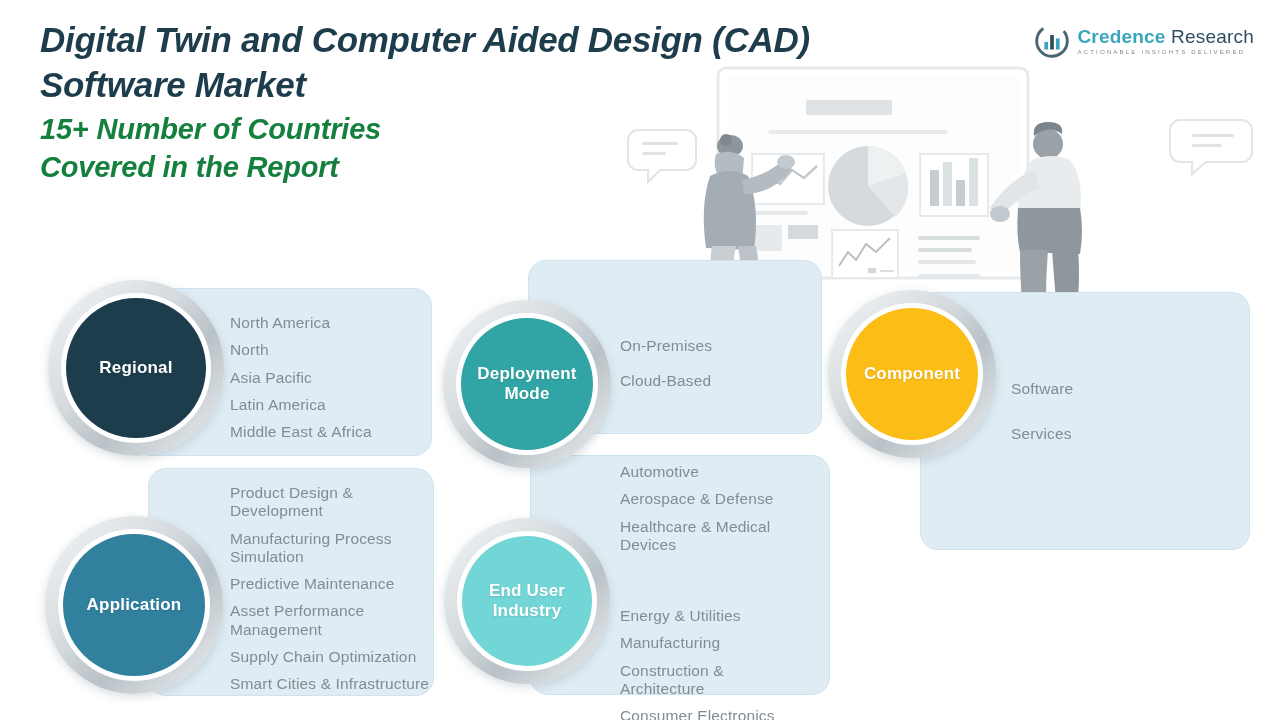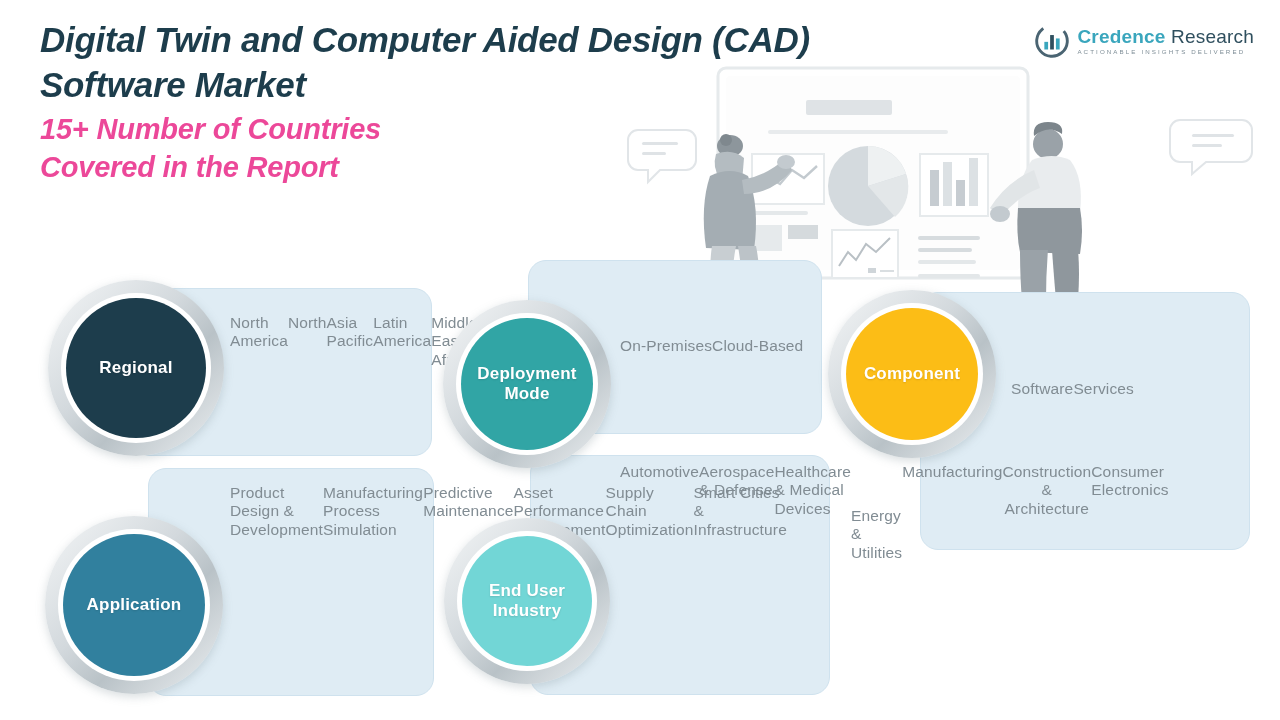--- a/index.html
+++ b/index.html
@@ -34,21 +34,21 @@
     font-style: italic;
     line-height: 1.28;
     color: #1d3d4c;
     letter-spacing: -0.3px;
   }
   .title-sub {
     font-size: 29px;
     font-weight: 700;
     font-style: italic;
     line-height: 1.32;
-    color: #ec4899;
+    color: #15803d;
     letter-spacing: -0.2px;
     margin-top: 2px;
   }
 
   
   .logo {
     position: absolute;
     right: 26px;
     top: 24px;
     display: flex;
@@ -89,21 +89,21 @@
     position: absolute;
     background: #dfecf4;
     border: 1px solid #cfe2ee;
     border-radius: 18px;
     z-index: 10;
   }
   .panel-list {
     position: absolute;
     z-index: 25;
     display: flex;
-    flex-direction: row;
+    flex-direction: column;
   }
   .panel-list .item {
     color: #818c93;
     font-size: 15.5px;
     line-height: 1.18;
     letter-spacing: 0.15px;
     margin-bottom: 9px;
   }
   .panel-list.wide .item { width: 200px; }
 
@@ -285,21 +285,21 @@
     <div class="item" style="width:222px;">Supply Chain Optimization</div>
     <div class="item" style="width:222px;">Smart Cities &amp; Infrastructure</div>
   </div>
 
   <div class="panel-list wide" style="left:620px; top:463px; width:200px;">
     <div class="item" style="width:190px;">Automotive</div>
     <div class="item" style="width:190px;">Aerospace &amp; Defense</div>
     <div class="item" style="width:180px;">Healthcare &amp; Medical Devices</div>
     <div class="item" style="width:190px;margin-top:44px;">Energy &amp; Utilities</div>
     <div class="item" style="width:190px;">Manufacturing</div>
-    <div class="item" style="width:120px;text-align:center;">Construction &amp; Architecture</div>
+    <div class="item" style="width:120px;">Construction &amp; Architecture</div>
     <div class="item" style="width:190px;">Consumer Electronics</div>
   </div>
 
   <div class="bubble" style="left:48px; top:280px; width:176px; height:176px;">
     <span class="ring"></span>
     <span class="disc"></span>
     <span class="core" style="background:#1d3d4c;"></span>
     <span class="label">Regional</span>
   </div>
 

